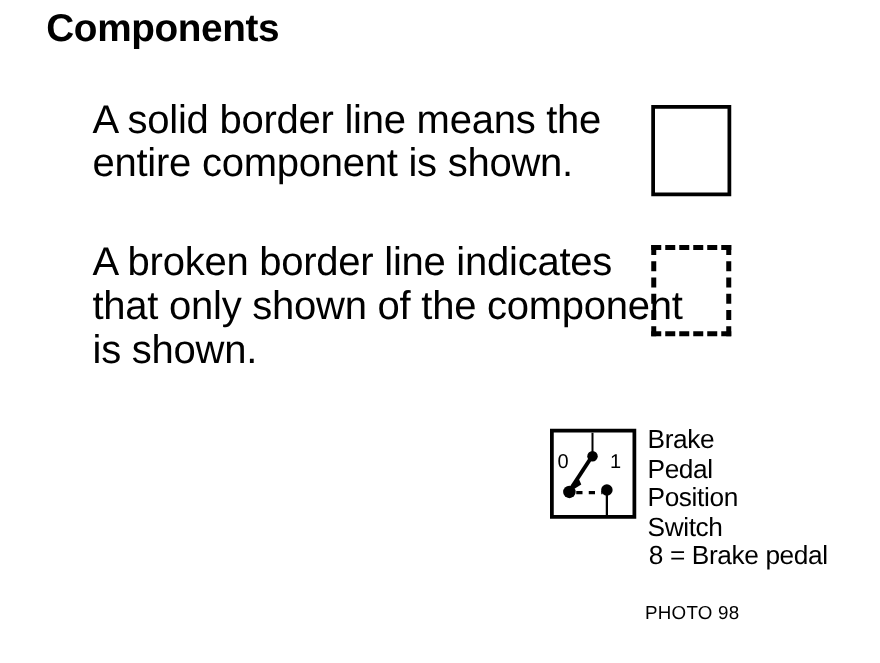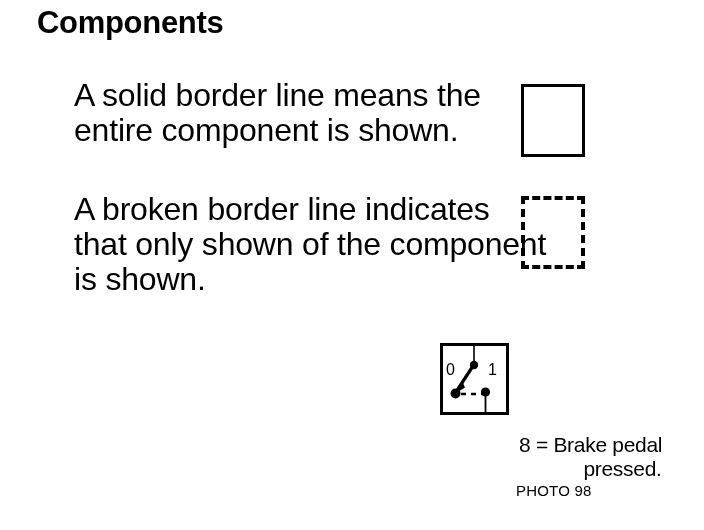--- a/index.html
+++ b/index.html
@@ -151,21 +151,24 @@
       <line x1="18" y1="48" x2="39" y2="48" stroke="#000" stroke-width="2.6" stroke-dasharray="5,5"></line>
 
       <circle cx="42.5" cy="46" r="4.6" fill="#000"></circle>
 
       <line x1="42.5" y1="48" x2="42.5" y2="66" stroke="#000" stroke-width="1.8"></line>
     </svg>
     <span style="position:absolute;left:3px;top:16px;font-size:16px;line-height:16px;">0</span>
     <span style="position:absolute;left:45px;top:16px;font-size:16px;line-height:16px;">1</span>
   </div>
 
+  <div class="switch-caption">Brake
+Pedal
+Position
+Switch</div>
 
   <div class="caption-note">
     <span>8 = Brake pedal</span>
-    <span class="note-l2">pressed.</span>
   </div>
 
   <div class="photo-ref">PHOTO 98</div>
 
 </div>
 
 </body></html>

